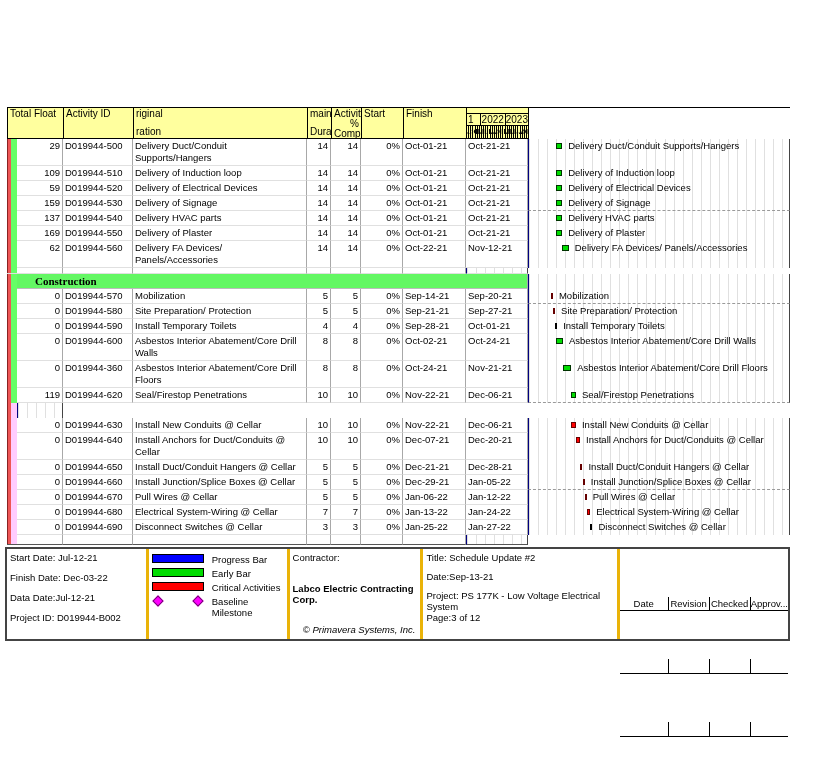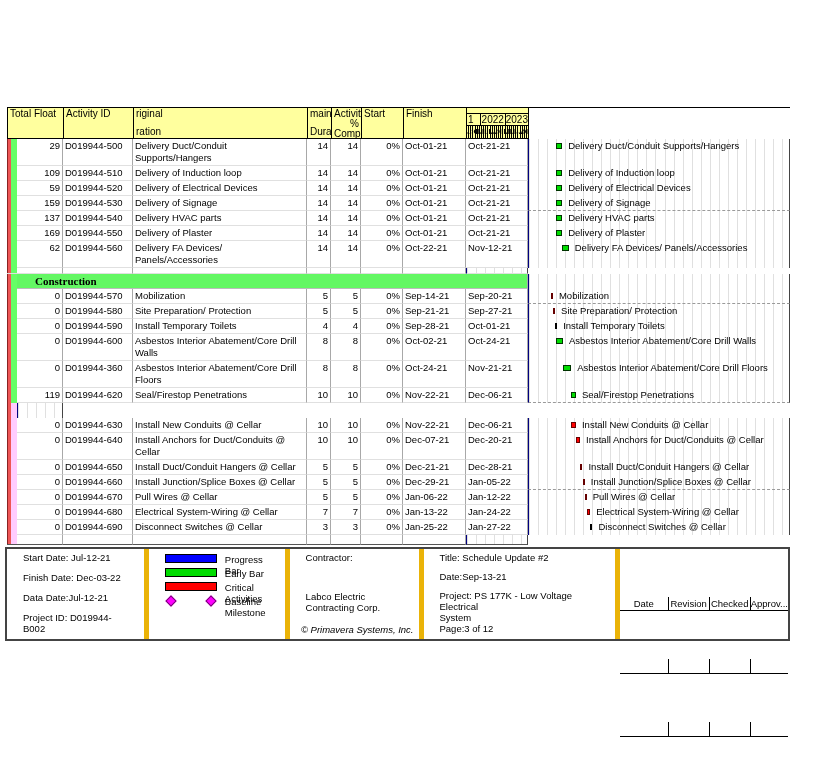--- a/index.html
+++ b/index.html
@@ -36,34 +36,34 @@
   .pad .cell{min-height:10px;border-bottom:1px solid #555;}
   .pad .chart{border-bottom:1px solid #555;}
   .bar{position:absolute;top:4px;height:6px;box-sizing:border-box;border:1px solid #000;}
   .bar.green{background:#00dc00;border-color:#003300;}
   .bar.red{background:#ff0000;border-color:#660000;}
   .bar.dark{background:#550000;border-color:#000;}
   .barlabel{position:absolute;top:1px;font-size:9.5px;line-height:12px;white-space:nowrap;}
 
   
   #footer{position:absolute;left:5px;top:547px;width:785px;height:94px;border:2px solid #444;box-sizing:border-box;display:flex;font-size:9.5px;background:#fff;}
-  .fcell{box-sizing:border-box;border-right:5px solid #eab308;padding:3px 16px;position:relative;}
+  .fcell{box-sizing:border-box;border-right:3px solid #eab308;padding:3px 3px;position:relative;}
   .fcell:last-child{border-right:none;}
   #f-dates{width:143px;}
   #f-dates div{margin-bottom:9px;}
   #f-legend{width:142px;padding-top:5px;}
   .leg{display:flex;align-items:flex-start;margin-bottom:4px;height:10px;}
   .leg .swatch{width:52px;height:9px;box-sizing:border-box;border:1px solid #000;margin-right:8px;flex:none;}
   .leg .sw-blue{background:#0000ff;}
   .leg .sw-green{background:#00dc00;}
   .leg .sw-red{background:#ff0000;}
   .leg .dia-wrap{width:52px;height:9px;position:relative;margin-right:8px;flex:none;}
   .diamond{position:absolute;top:1px;width:6px;height:6px;background:#ff00ff;border:1px solid #770077;transform:rotate(45deg);}
   #f-contractor{width:135px;}
-  #f-contractor .corp{font-weight:normal;margin-top:28px;}
+  #f-contractor .corp{font-weight:bold;margin-top:20px;}
   #f-contractor .copy{position:absolute;bottom:4px;right:5px;font-style:italic;}
   #f-title{width:198px;}
   #f-title div{margin-bottom:8px;}
   #f-title .tight{margin-bottom:0;}
   #f-rev{flex:1;padding:0;display:flex;flex-direction:column;}
   .revhead,.revrow{display:flex;margin-top:48px;}
   .revhead span{border-bottom:1px solid #000;border-right:1px solid #000;text-align:center;font-size:9.5px;line-height:13px;height:14px;box-sizing:border-box;}
   .revrow span{border-bottom:1px solid #000;border-right:1px solid #000;height:15px;box-sizing:border-box;}
   .revhead span:last-child,.revrow span:last-child{border-right:none;}
   .rc1{width:49px;} .rc2{width:41px;} .rc3{width:41px;} .rc4{flex:1;}

